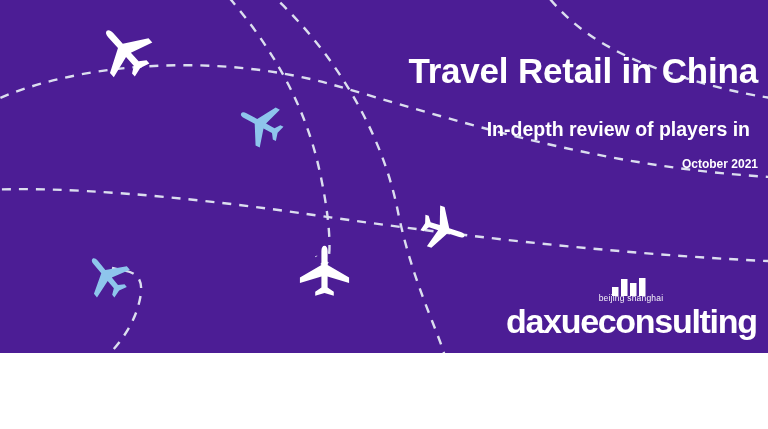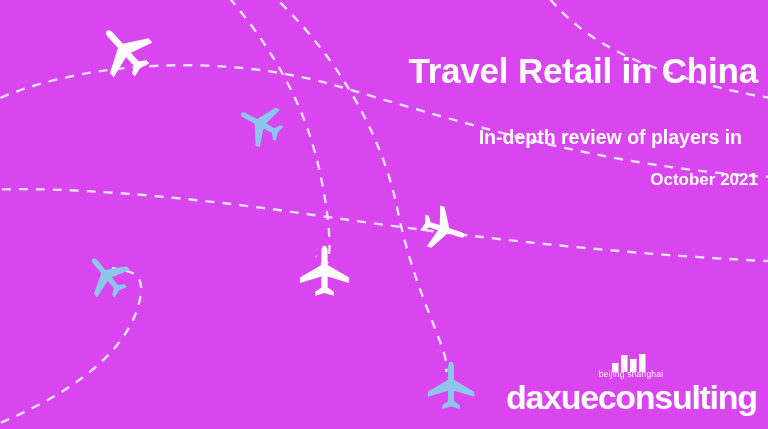--- a/index.html
+++ b/index.html
@@ -8,22 +8,22 @@
   }
   body {
     width: 768px;
     height: 429px;
     overflow: hidden;
     font-family: "Liberation Sans", sans-serif;
   }
   #slide {
     position: relative;
     width: 768px;
-    height: 429px;
-    background: #d946ef;
+    height: 353px;
+    background: #4c1d95;
     overflow: hidden;
   }
   #flight-paths {
     position: absolute;
     left: 0;
     top: 0;
     width: 768px;
     height: 429px;
   }
   .plane {
@@ -45,26 +45,26 @@
     line-height: 42px;
     letter-spacing: -0.2px;
     margin: 0;
     white-space: nowrap;
   }
   #slide-subtitle {
     color: #FFFFFF;
     font-size: 19.5px;
     font-weight: bold;
     line-height: 26px;
-    margin: 16px;
+    margin: 8px;
     padding-top: 16px;
   }
   #slide-date {
     color: #FFFFFF;
-    font-size: 17px;
+    font-size: 12px;
     font-weight: bold;
     line-height: 18px;
     margin: 0;
     padding-top: 5px;
   }
   #logo {
     position: absolute;
     right: 12px;
     bottom: 14px;
     z-index: 5;

